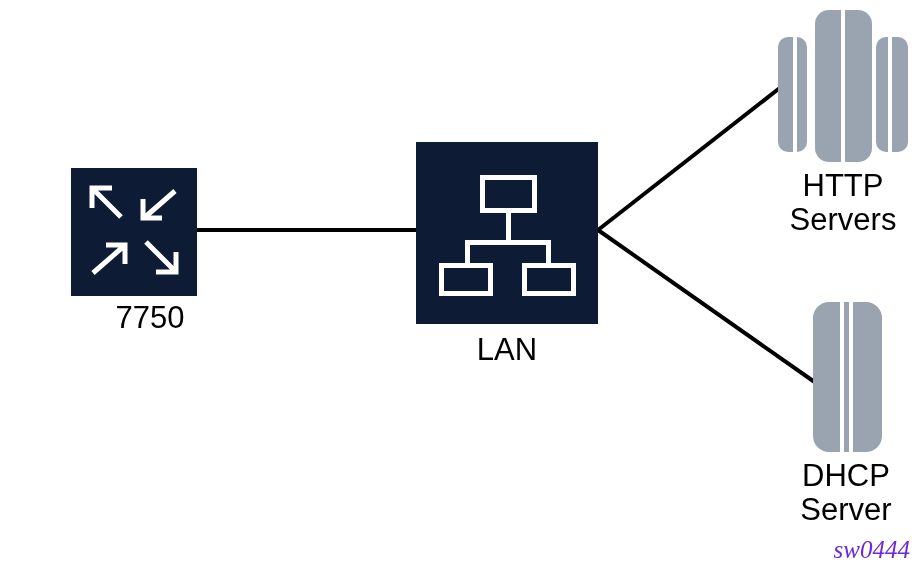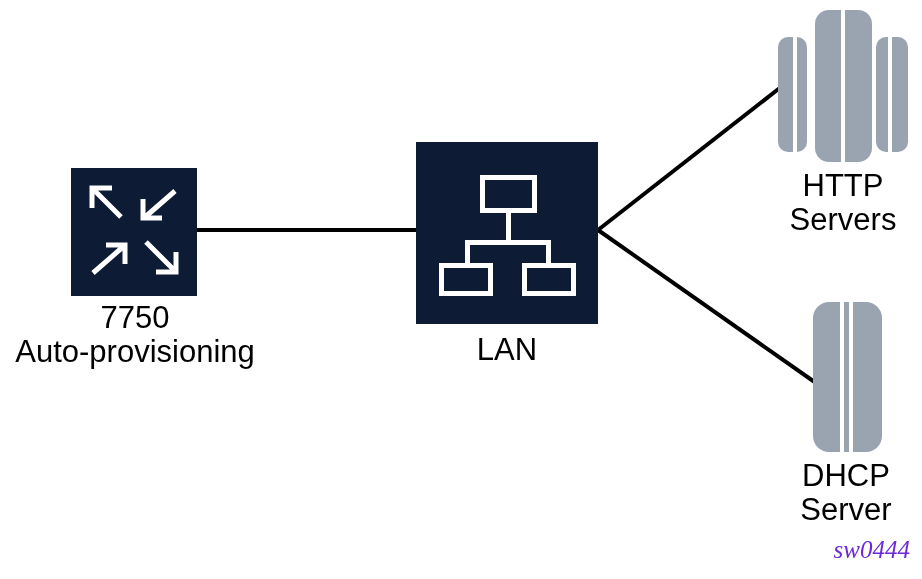--- a/index.html
+++ b/index.html
@@ -46,23 +46,22 @@
   <div class="node" style="left:71px;top:168px;width:126px;height:128px;">
     <svg viewBox="0 0 126 128">
       <g stroke="#ffffff" stroke-width="5" fill="none">
         <path d="M50,49 L22,21 M41,20 H21 V40"></path>
         <path d="M104,23 L73,50 M72,31 V50 H91"></path>
         <path d="M22,105 L53,78 M35,77 H54 V96"></path>
         <path d="M75,74 L104,103 M85,104 H105 V84"></path>
       </g>
     </svg>
   </div>
-  <div class="label" style="left:4px;top:301px;width:262px;">
+  <div class="label" style="left:19px;top:301px;width:262px;">
     <div>7750</div>
-    <div>Auto-provisioning</div>
   </div>
 
   <div class="node" style="left:416px;top:142px;width:182px;height:182px;">
     <svg viewBox="0 0 182 182">
       <g stroke="#ffffff" stroke-width="5" fill="none">
         <rect x="66.5" y="35.5" width="52" height="33"></rect>
         <line x1="92.5" y1="68" x2="92.5" y2="101"></line>
         <path d="M51.5,122 V100.5 H132.5 V122"></path>
         <rect x="25.5" y="123.5" width="49" height="28"></rect>
         <rect x="108.5" y="123.5" width="49" height="28"></rect>

